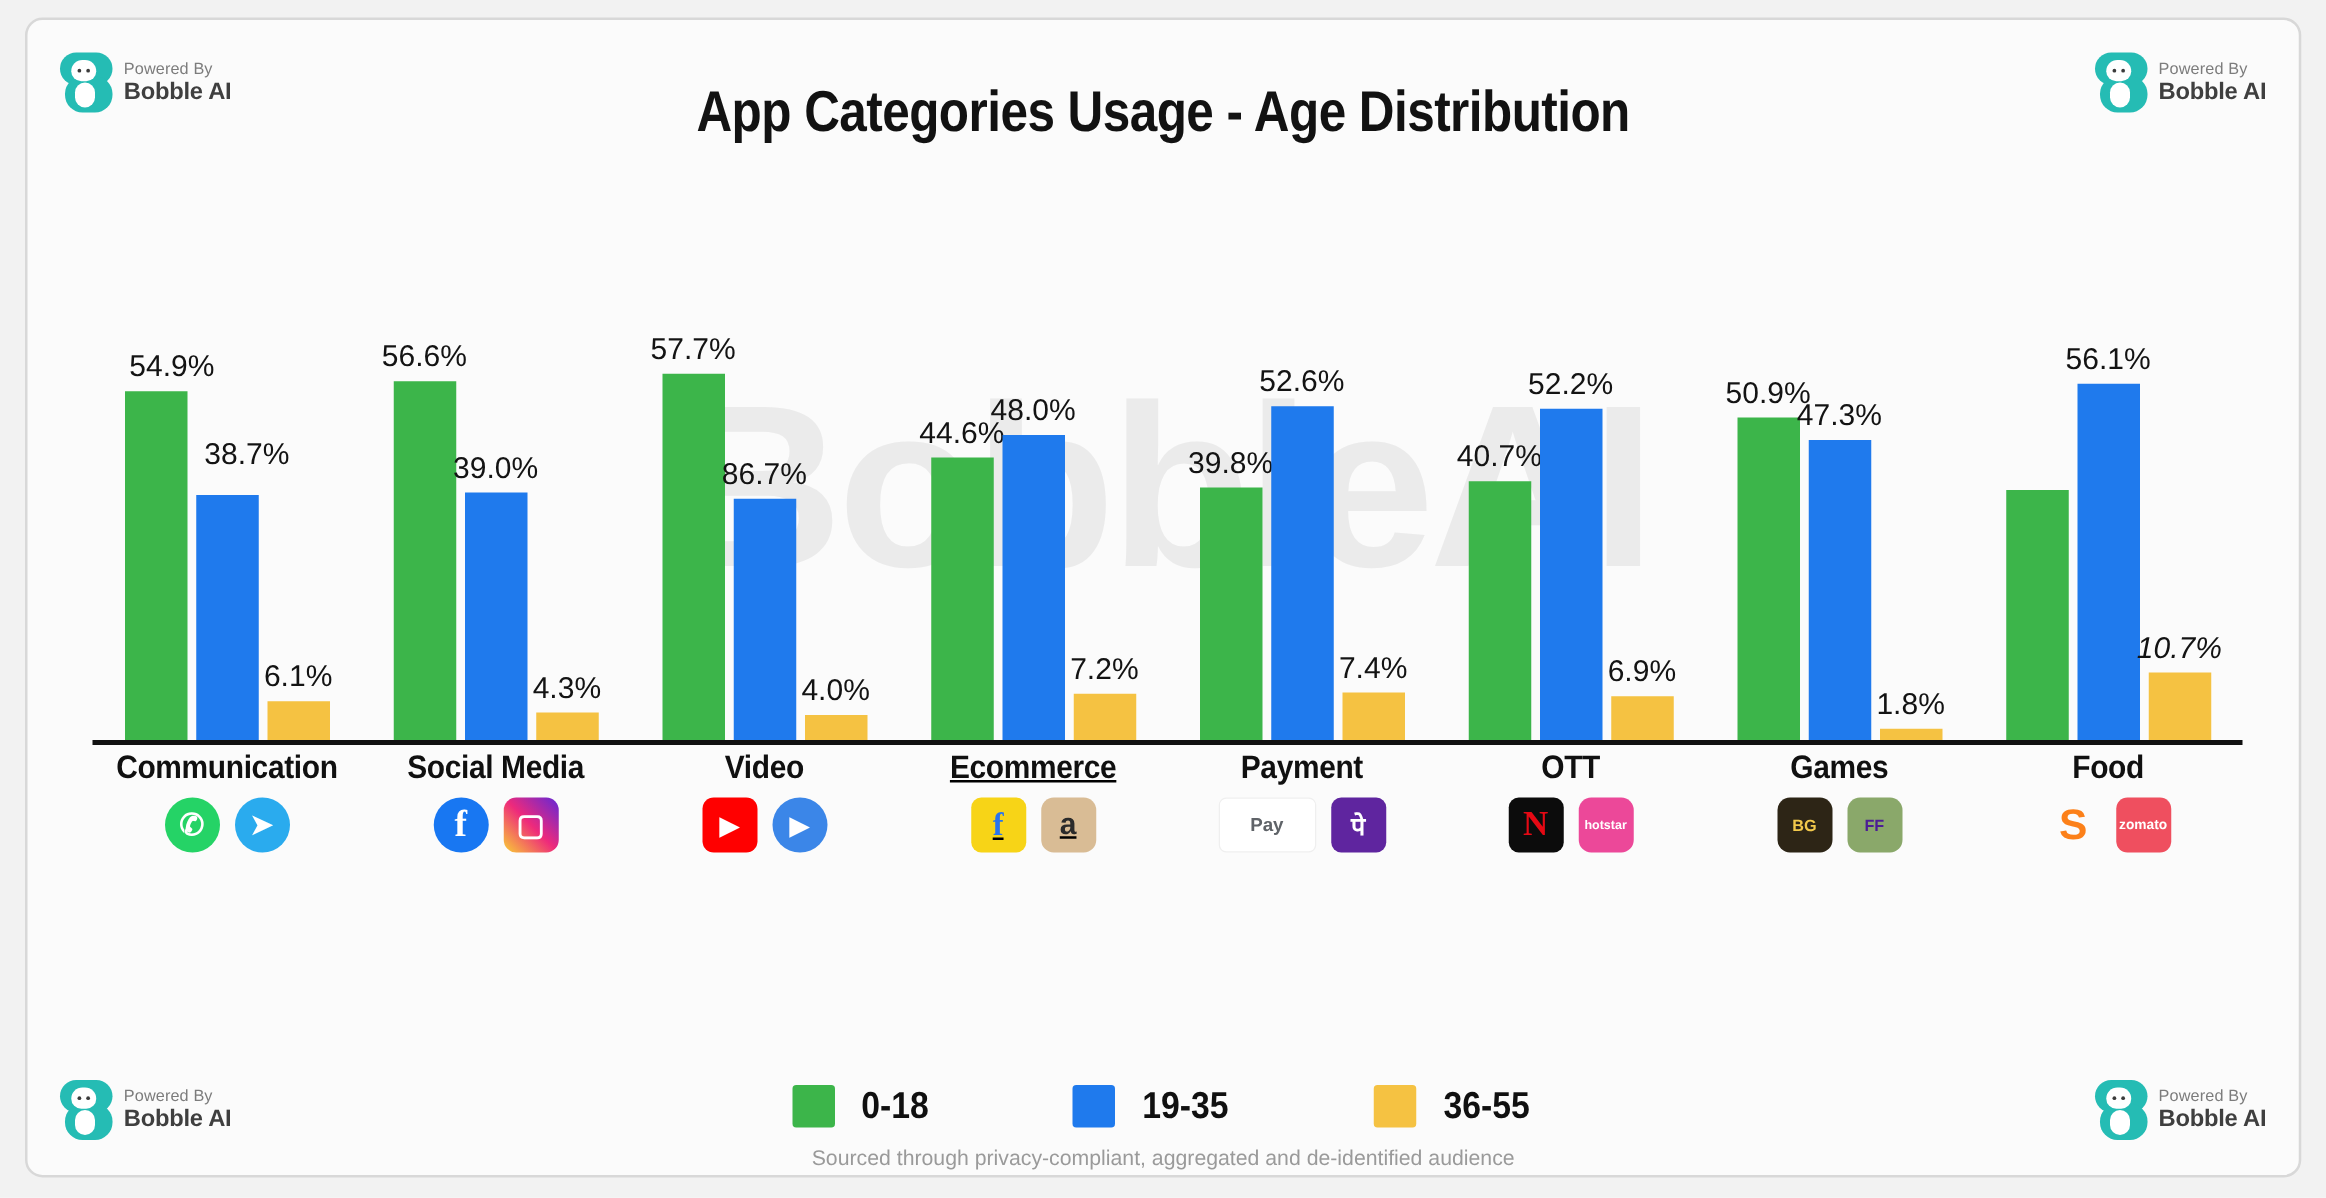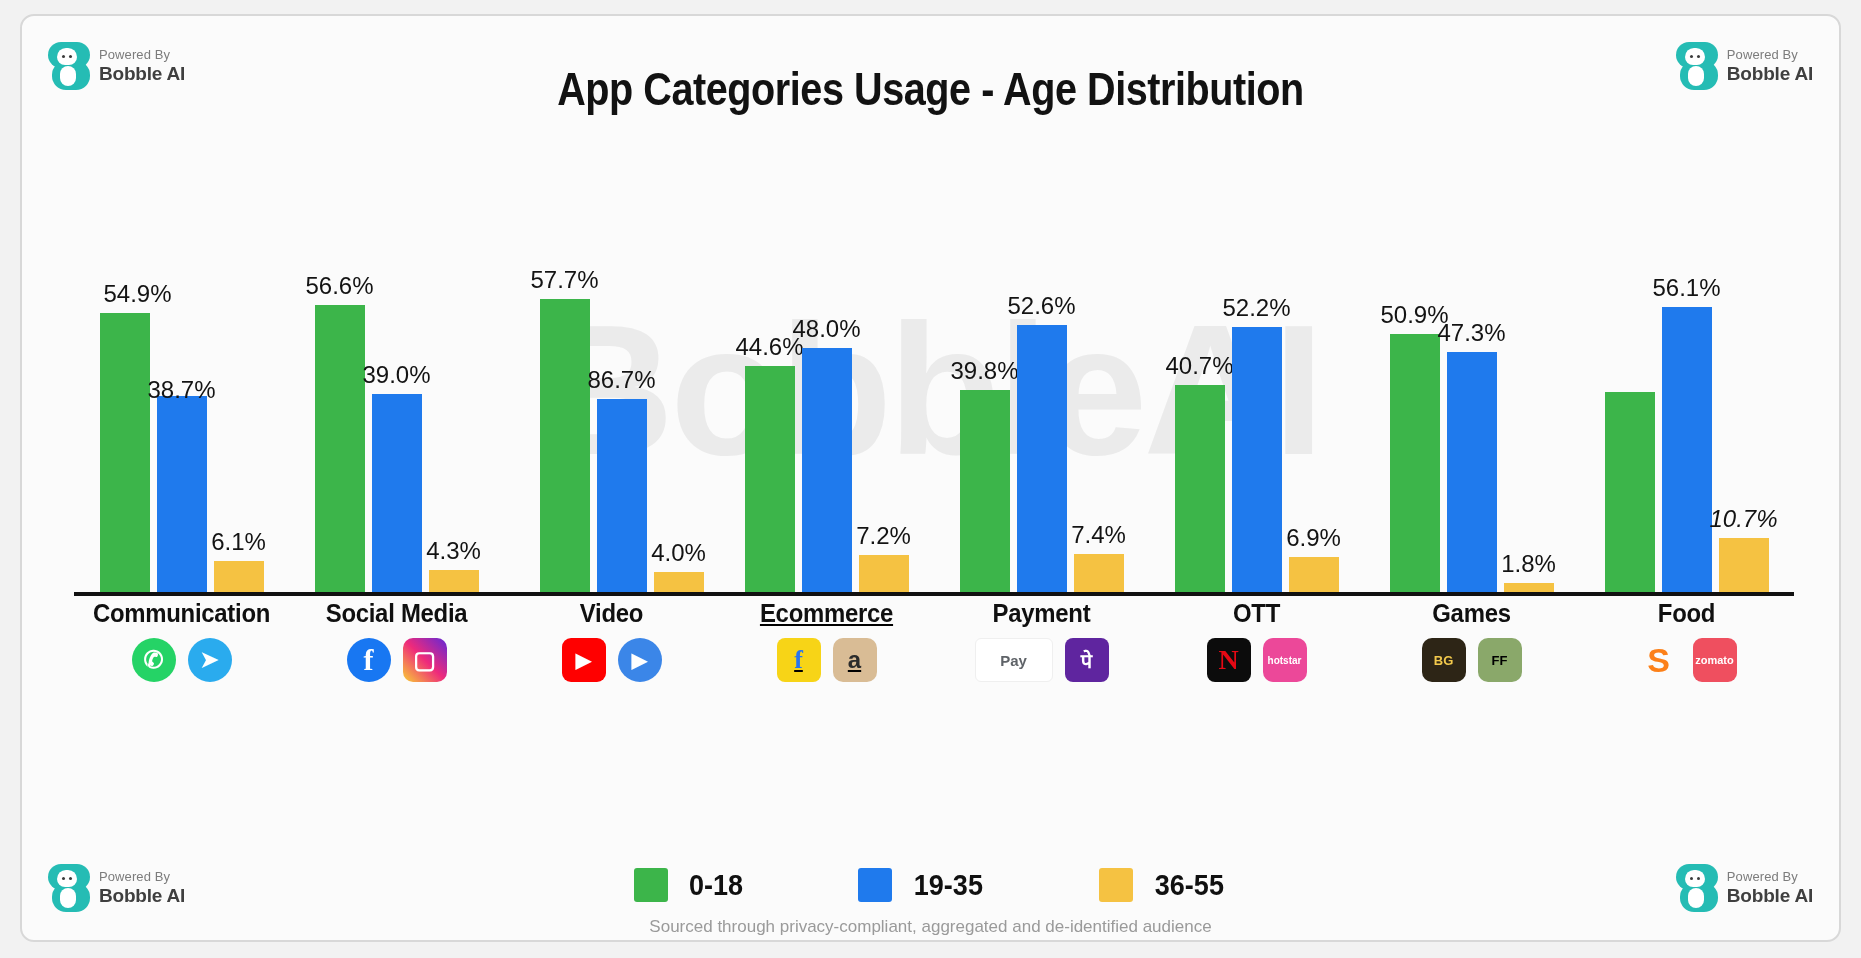--- a/index.html
+++ b/index.html
@@ -134,21 +134,21 @@
   <div id="title">App Categories Usage - Age Distribution</div>
   <div id="watermark">BobbleAI</div>
 
   <div id="plot">
       <div class="group" style="left: 0px; width: 215px;">
         <div class="bwrap">
           <div class="vlabel" style="bottom: 283.723px; margin-left: 13px;">54.9%</div>
           <div class="bar" style="height: 278.723px; background: rgb(60, 181, 74);"></div>
         </div>
         <div class="bwrap">
-          <div class="vlabel" style="bottom: 188px;">38.7%</div>
+          <div class="vlabel" style="bottom: 214px; margin-left: 16px;">38.7%</div>
           <div class="bar" style="height: 196.477px; background: rgb(31, 122, 237);"></div>
         </div>
         <div class="bwrap">
           <div class="vlabel" style="bottom: 35.9692px;">6.1%</div>
           <div class="bar" style="height: 30.9692px; background: rgb(245, 194, 66);"></div>
         </div>
       </div>
       <div class="group" style="left: 215px; width: 215px;">
         <div class="bwrap">
           <div class="vlabel" style="bottom: 292.354px;">56.6%</div>
@@ -156,21 +156,21 @@
         </div>
         <div class="bwrap">
           <div class="vlabel" style="bottom: 203px;">39.0%</div>
           <div class="bar" style="height: 198px; background: rgb(31, 122, 237);"></div>
         </div>
         <div class="bwrap">
           <div class="vlabel" style="bottom: 26.8308px;">4.3%</div>
           <div class="bar" style="height: 21.8308px; background: rgb(245, 194, 66);"></div>
         </div>
       </div>
-      <div class="group" style="left: 440px; width: 215px;">
+      <div class="group" style="left: 430px; width: 215px;">
         <div class="bwrap">
           <div class="vlabel" style="bottom: 297.938px;">57.7%</div>
           <div class="bar" style="height: 292.938px; background: rgb(60, 181, 74);"></div>
         </div>
         <div class="bwrap">
           <div class="vlabel" style="bottom: 198.431px;">86.7%</div>
           <div class="bar" style="height: 193.431px; background: rgb(31, 122, 237);"></div>
         </div>
         <div class="bwrap">
           <div class="vlabel" style="bottom: 25.3077px;">4.0%</div>
@@ -289,21 +289,21 @@
         <div class="cname">OTT</div>
         <div class="icons">
           <div class="ic" style="background: rgb(12, 12, 12); color: rgb(229, 9, 20); border-radius: 8px; font-size: 28px; font-family: &quot;Liberation Serif&quot;, serif;">N</div>
           <div class="ic" style="background: #ec4899; color: rgb(255, 255, 255); border-radius: 10px; font-size: 10px;">hotstar</div>
         </div>
       </div>
       <div class="cat" style="left: 1290px; width: 215px;">
         <div class="cname">Games</div>
         <div class="icons">
           <div class="ic" style="background: rgb(45, 37, 22); color: rgb(242, 201, 76); border-radius: 10px; font-size: 13px;">BG</div>
-          <div class="ic" style="background: rgb(138, 168, 106); color: #000000; border-radius: 10px; font-size: 13px;">FF</div>
+          <div class="ic" style="background: rgb(138, 168, 106); color: #4c1d95; border-radius: 10px; font-size: 13px;">FF</div>
         </div>
       </div>
       <div class="cat" style="left: 1505px; width: 215px;">
         <div class="cname">Food</div>
         <div class="icons">
           <div class="ic" style="background: rgb(251, 251, 251); color: rgb(252, 128, 25); font-size: 34px;">S</div>
           <div class="ic" style="background: rgb(239, 79, 95); color: rgb(255, 255, 255); border-radius: 9px; font-size: 11px;">zomato</div>
         </div>
       </div>
     </div>

